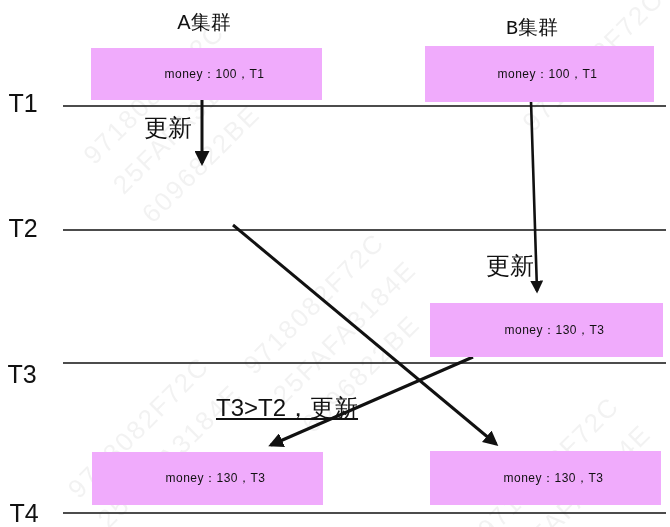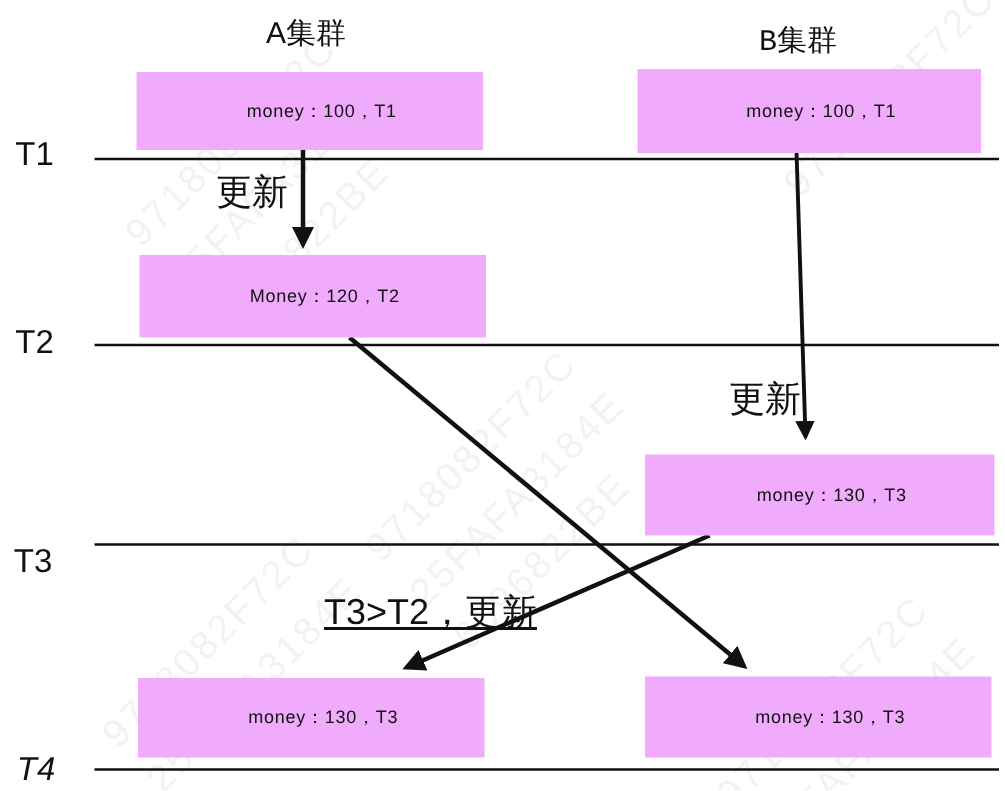--- a/index.html
+++ b/index.html
@@ -15,21 +15,21 @@
     background:#f0abfc;color:#111111;font-size:12px;letter-spacing:.5px;
     white-space:nowrap;
     padding-left:16px;
   }
   .ttl{
     position:absolute;transform:translate(-50%,-50%);
     font-size:20px;color:#111;white-space:nowrap;
   }
   .tlabel{
     position:absolute;transform:translate(-50%,-50%);
-    font-size:22px;color:#111;white-space:nowrap;
+    font-size:25px;color:#111;white-space:nowrap;
   }
   .ann{
     position:absolute;transform:translate(-50%,-50%);
     font-size:24px;color:#111;white-space:nowrap;
   }
   .wm{
     position:absolute;transform:rotate(-45deg);
     color:rgba(90,90,90,0.08);font-size:26px;letter-spacing:2px;
     line-height:1.6;pointer-events:none;white-space:nowrap;
   }
@@ -81,24 +81,23 @@
 
     <line x1="473" y1="357" x2="271" y2="445" stroke="#111111" stroke-width="3" marker-end="url(#ah)"></line>
   </svg>
 
   <div class="ttl" style="left:204px;top:22px;">A集群</div>
   <div class="ttl" style="left:532px;top:27px;font-family:Liberation Mono, monospace;">B集群</div>
 
   <div class="tlabel" style="left:23px;top:103px;">T1</div>
   <div class="tlabel" style="left:23px;top:228px;text-align:center;">T2</div>
   <div class="tlabel" style="left:22px;top:374px;">T3</div>
-  <div class="tlabel" style="left:24px;top:513px;font-style:italic;">T4</div>
+  <div class="tlabel" style="left:24px;top:513px;">T4</div>
 
   <div class="node" style="left:91px;top:48px;width:215px;height:52px;">money：100，T1</div>
-  <div class="node" style="left:93px;top:170px;width:215px;height:55px;">Money：120，T2</div>
   <div class="node" style="left:92px;top:452px;width:215px;height:53px;">money：130，T3</div>
   <div class="node" style="left:425px;top:46px;width:213px;height:56px;">money：100，T1</div>
   <div class="node" style="left:430px;top:303px;width:217px;height:54px;">money：130，T3</div>
   <div class="node" style="left:430px;top:451px;width:215px;height:54px;">money：130，T3</div>
 
   <div class="ann" style="left:168px;top:128px;">更新</div>
   <div class="ann" style="left:510px;top:266px;">更新</div>
   <div class="ann" style="left:287px;top:408px;text-decoration:underline;">T3&gt;T2，更新</div>
 
 </div>

